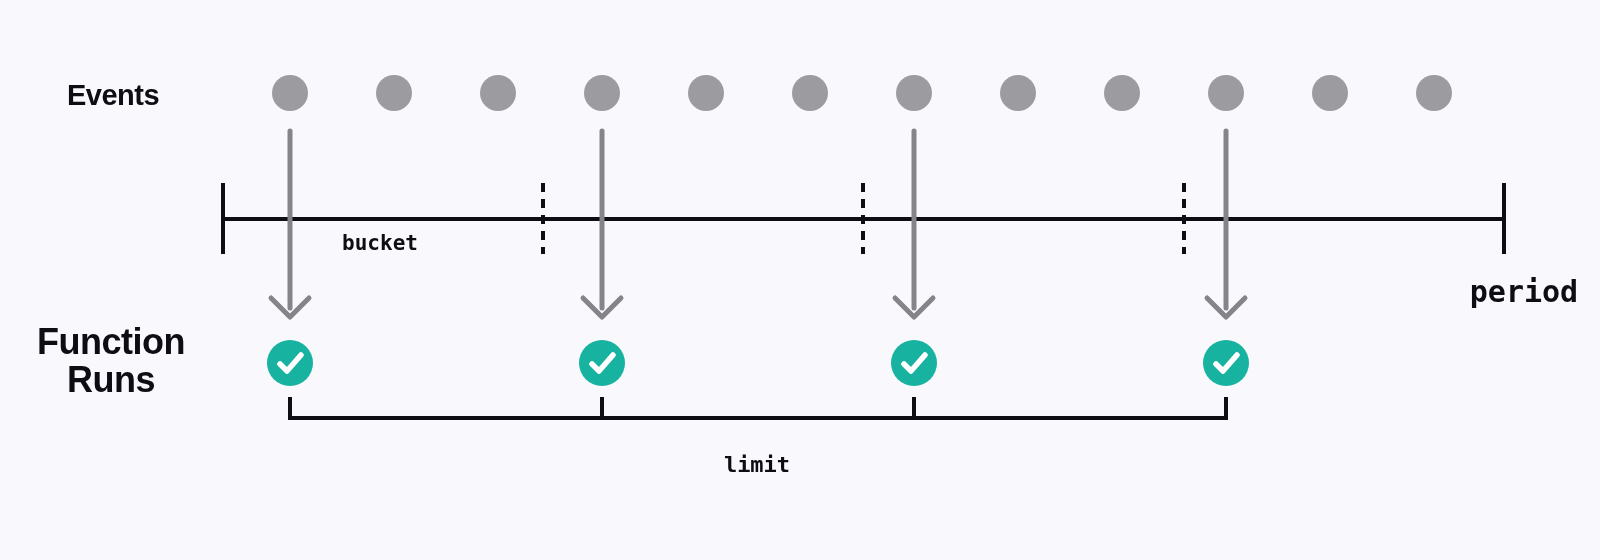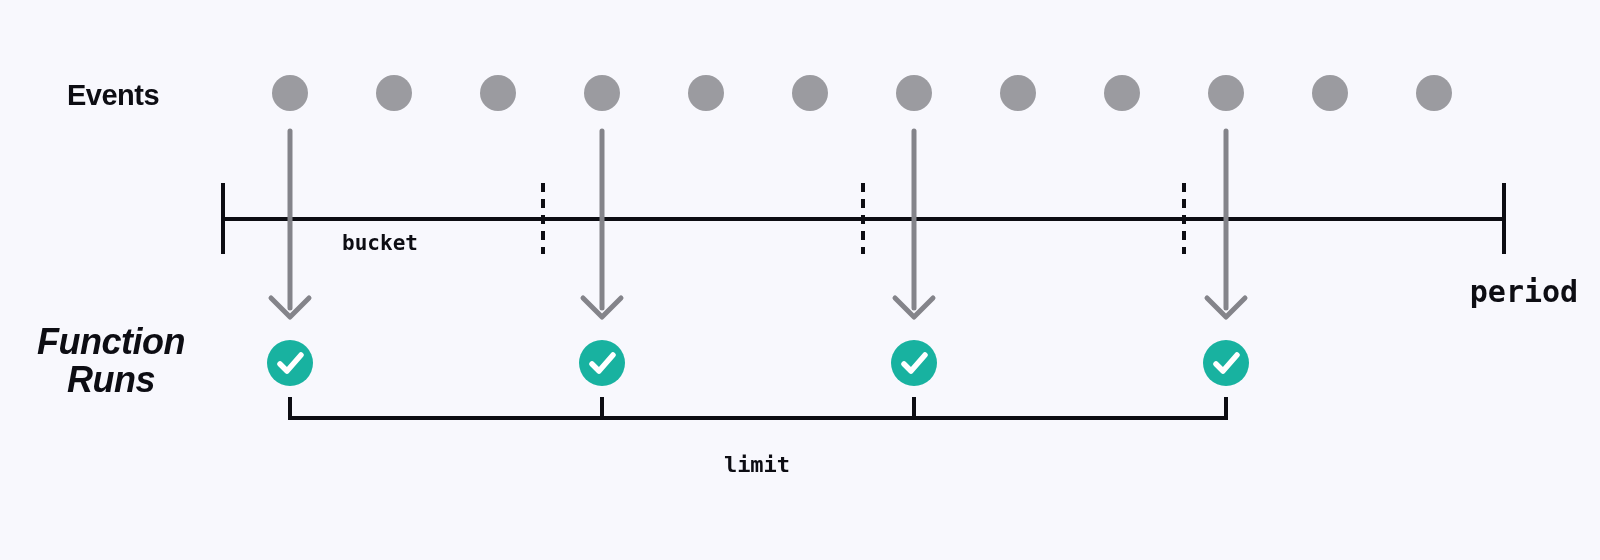--- a/index.html
+++ b/index.html
@@ -31,21 +31,20 @@
   }
   .row-lbl{
     font-size:29px;
     letter-spacing:-0.5px;
     line-height:1.05;
   }
   .row-lbl.fn{
     font-size:36px;
     width:200px;
     white-space:normal;
-    font-style:italic;
   }
   .mono-lbl{
     font-family:"DejaVu Sans Mono", monospace;
     font-weight:bold;
   }
   .bucket{font-size:21px;left:380px;top:243px;}
   .period{font-size:30px;left:1503px;top:291px;margin-left:21px;}
   .limit{font-size:22px;left:757px;top:464px;}
   .events{left:113px;top:95px;}
   .time{left:112px;top:217px;}

